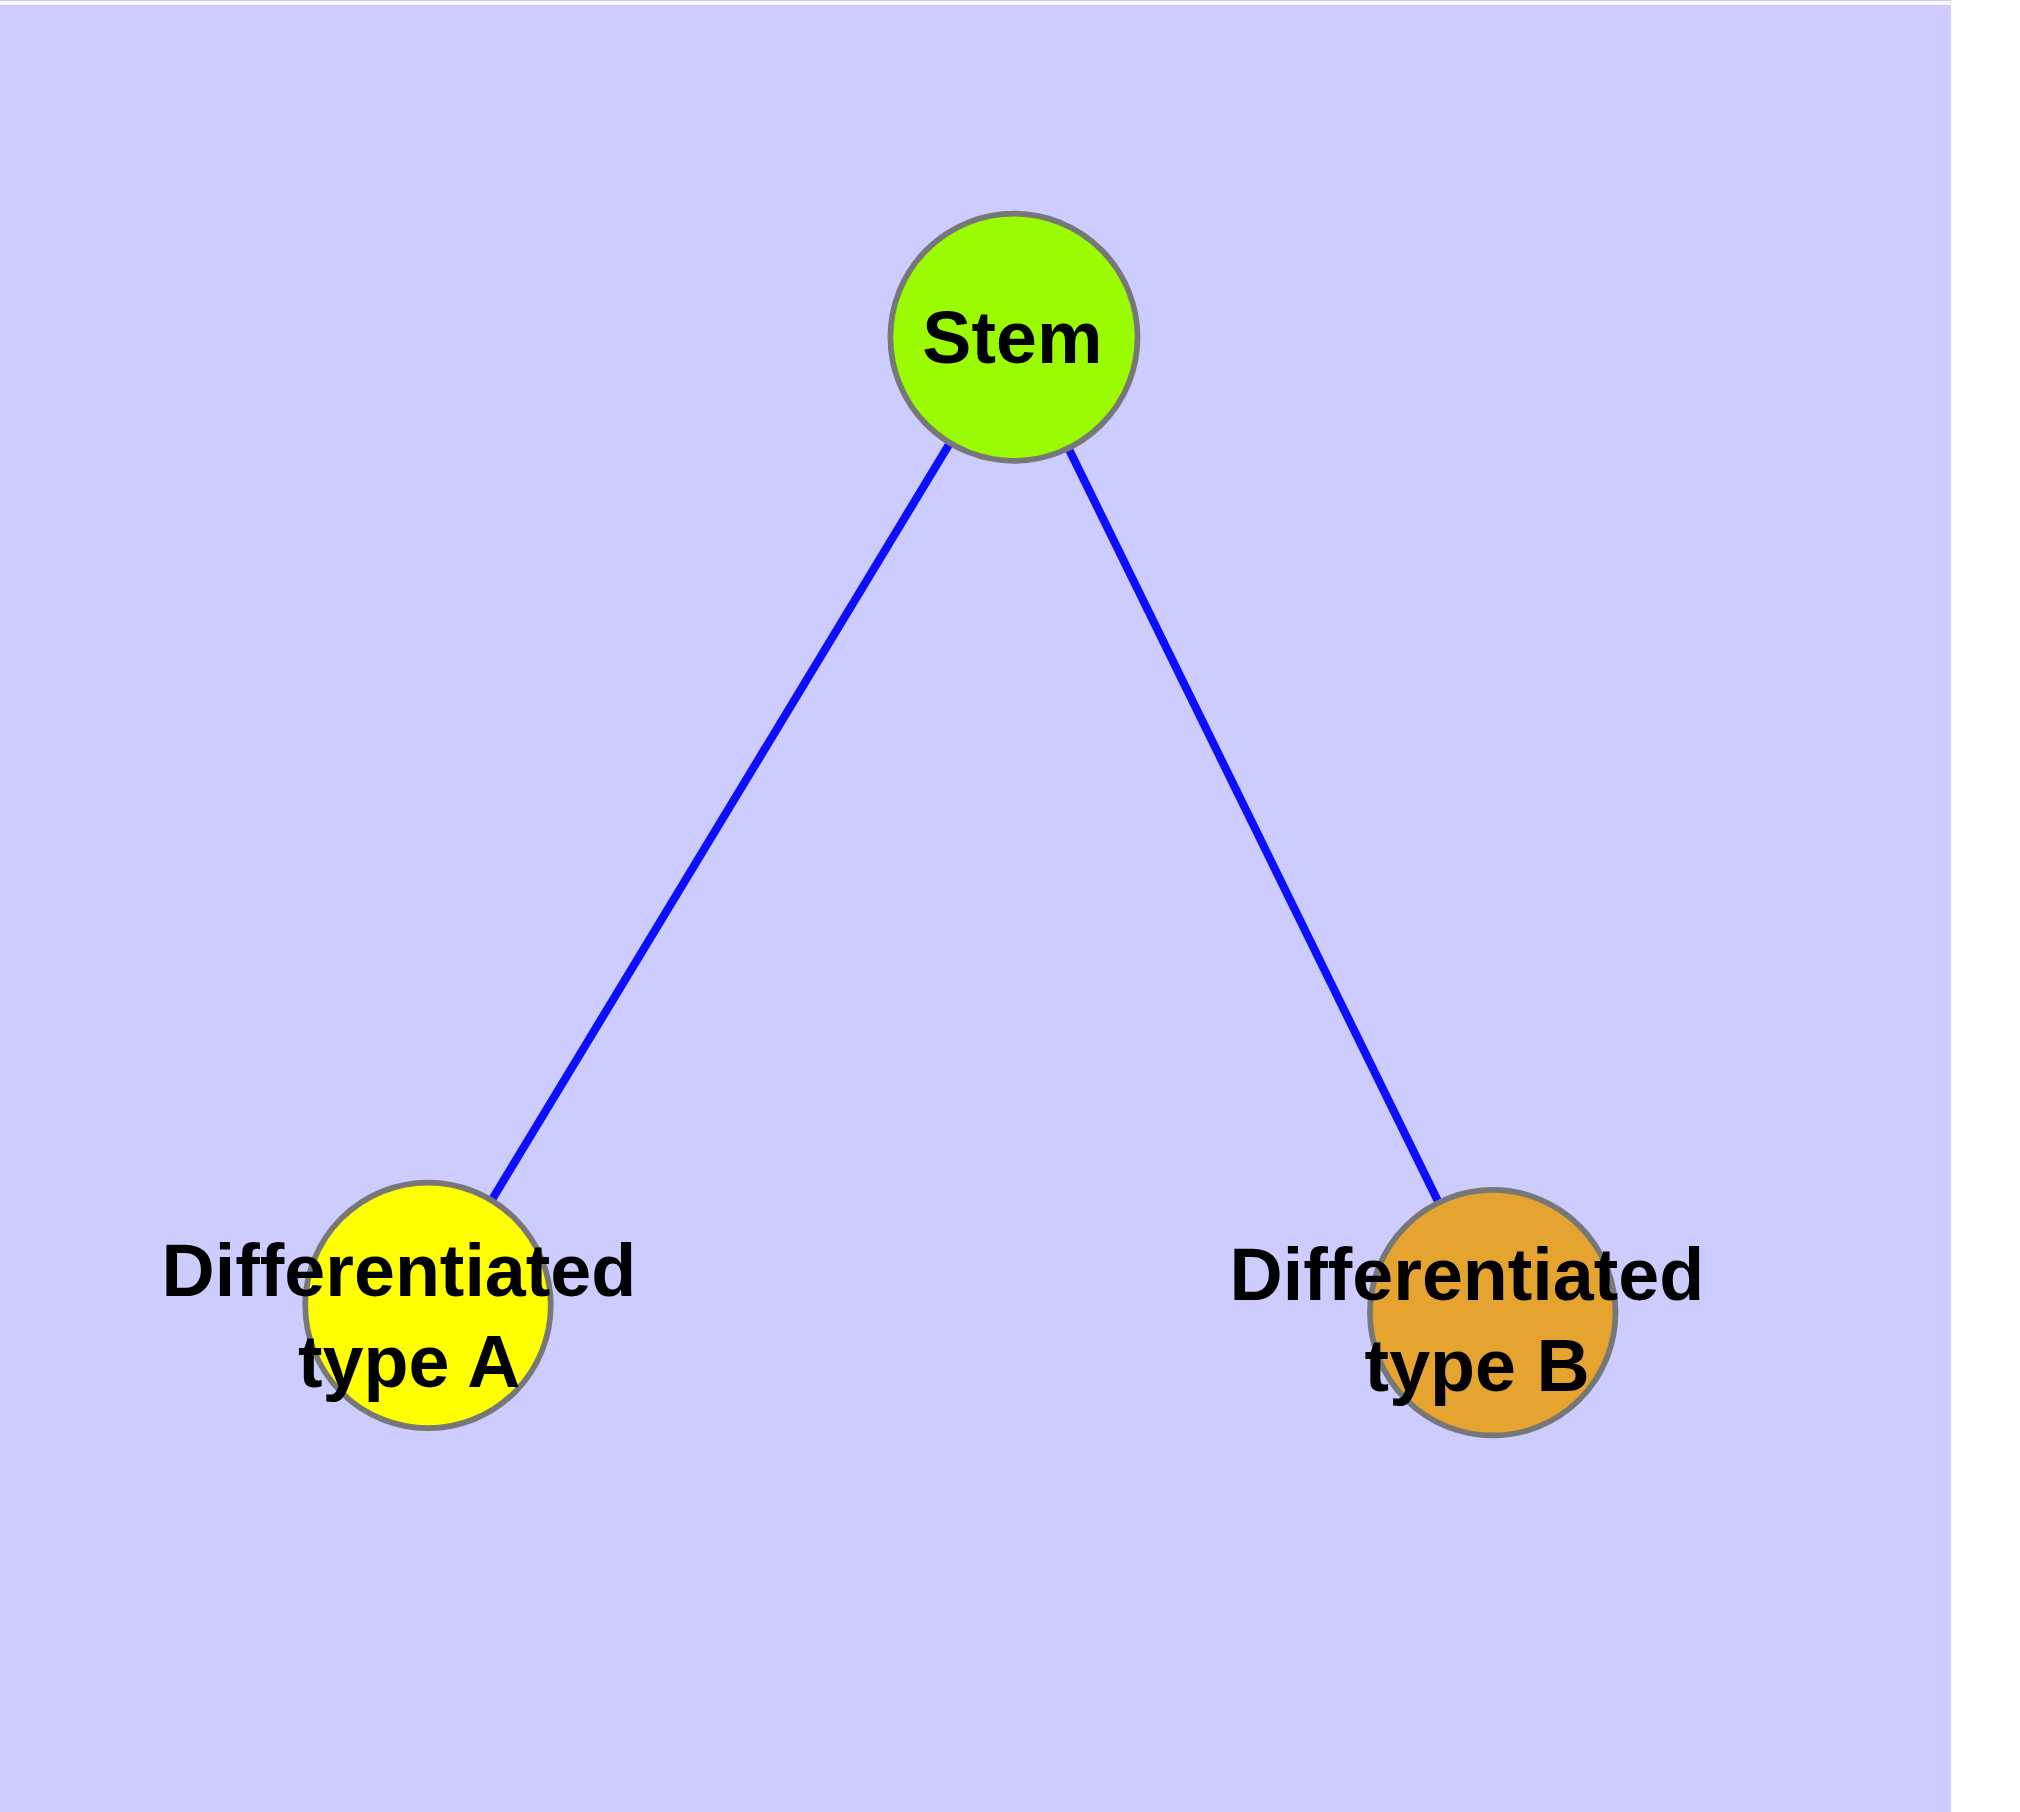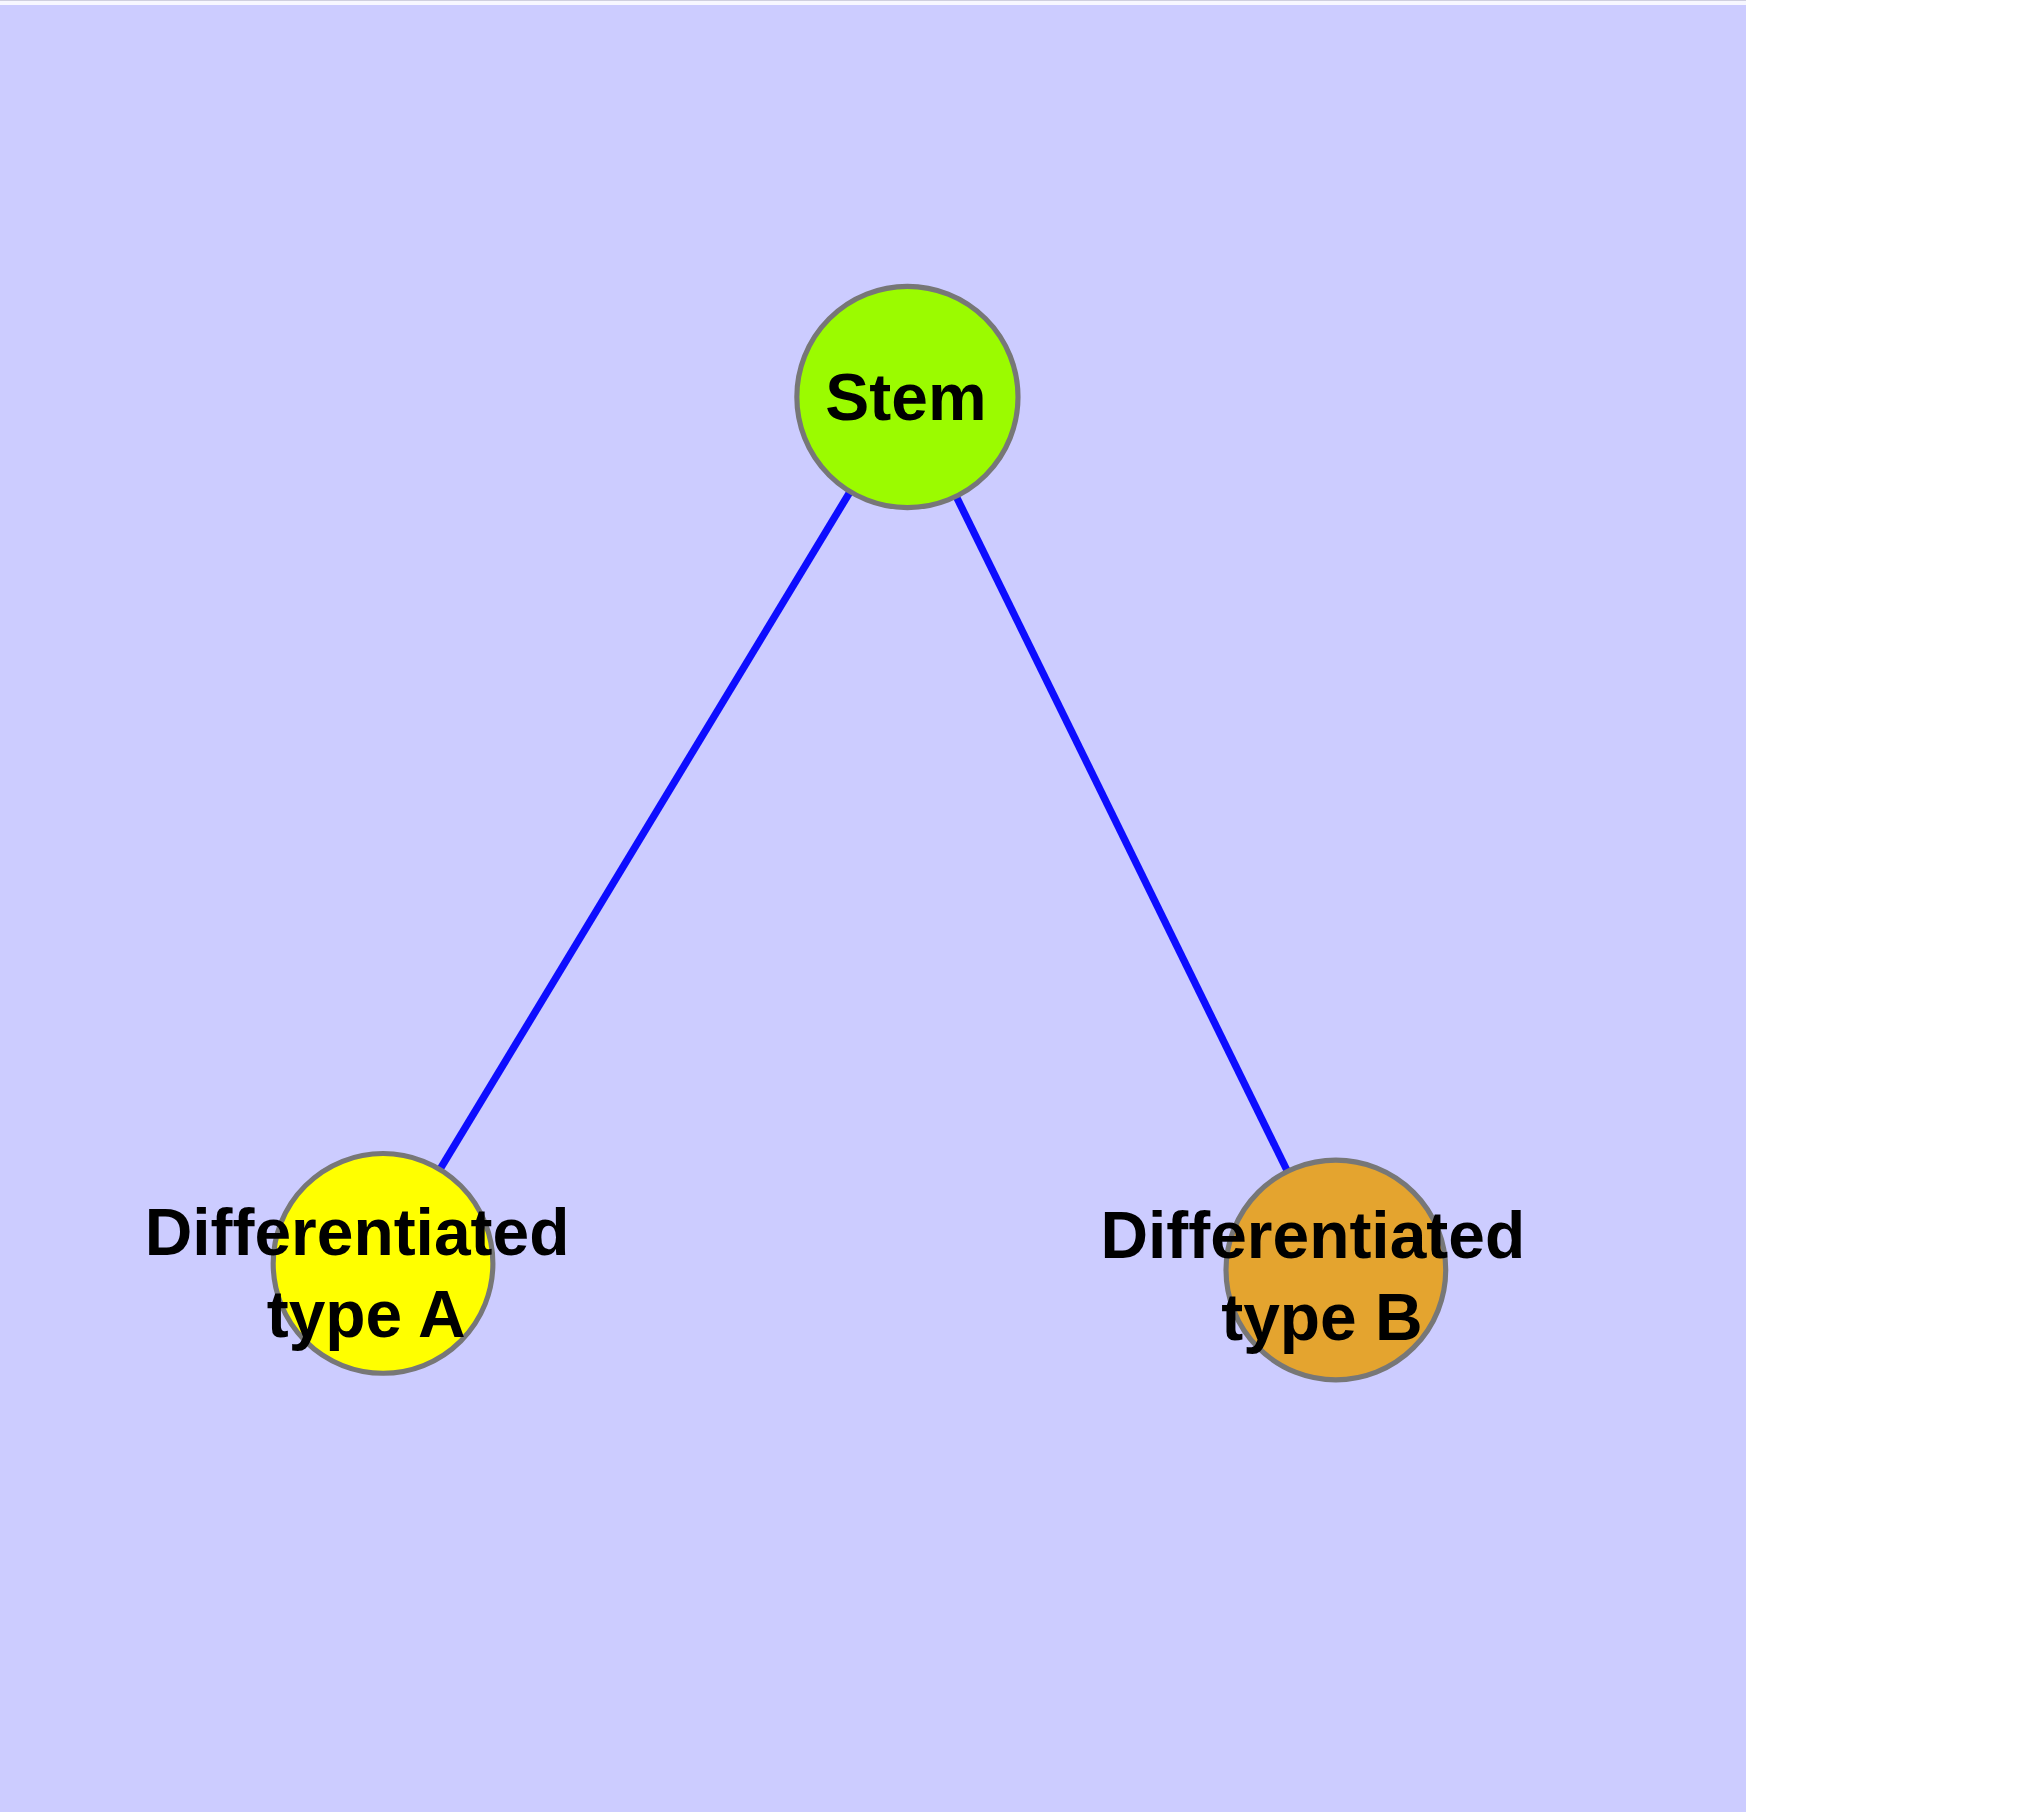--- a/index.html
+++ b/index.html
@@ -1,21 +1,21 @@
 <!DOCTYPE html>
 <html style="font-size:13.6px"><head>
 <meta charset="utf-8">
 <style>
   html, body {
     margin: 0;
     padding: 0;
   }
   .stage {
     position: relative;
-    width: 1746px;
+    width: 1951px;
     height: 1812px;
     overflow: hidden;
     font-family: "Liberation Sans", sans-serif;
   }
   .top-strip {
     position: absolute;
     top: 0; left: 0;
     width: 100%;
     height: 5.1px;
     background: #f7f7ff;

